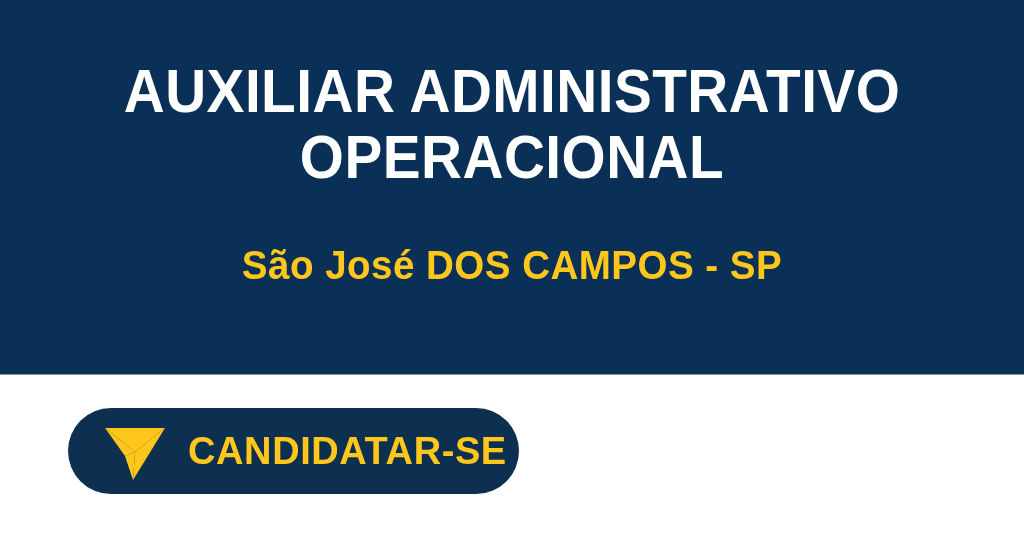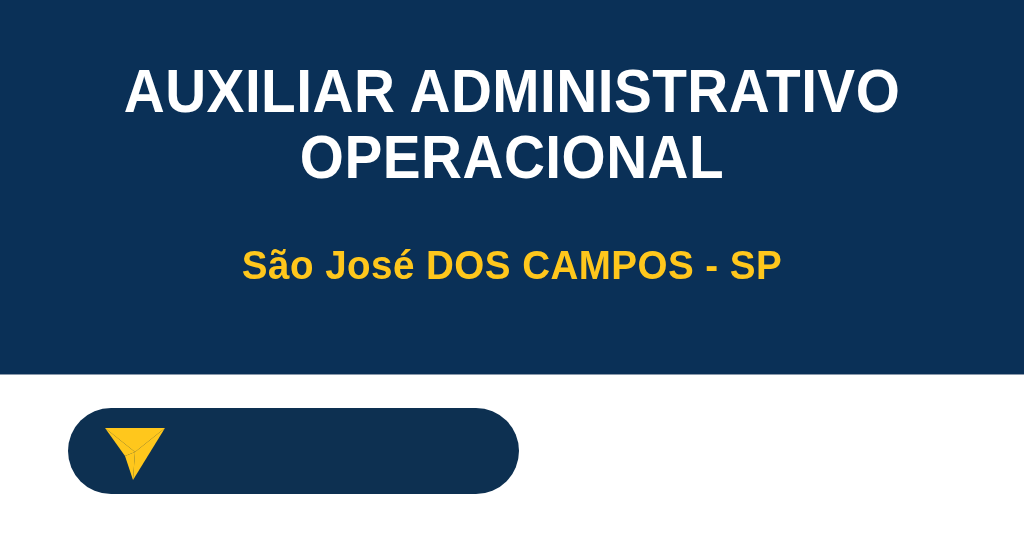--- a/index.html
+++ b/index.html
@@ -127,16 +127,17 @@
 
     <div class="apply-button">
       <span class="apply-icon">
         <svg viewBox="0 0 66 66" width="66" height="66" xmlns="http://www.w3.org/2000/svg">
           <polygon points="3,10 63,10 33,34" fill="#FFC71C"></polygon>
           <polygon points="63,10 33,34 31,62" fill="#FFC71C"></polygon>
           <polygon points="33,34 31,62 23,38" fill="#FFC71C"></polygon>
           <polygon points="3,10 33,34 23,38" fill="#FFC71C"></polygon>
         </svg>
       </span>
+      <span class="apply-label">CANDIDATAR-SE</span>
     </div>
 
   </div>
 </div>
 
 </body></html>

